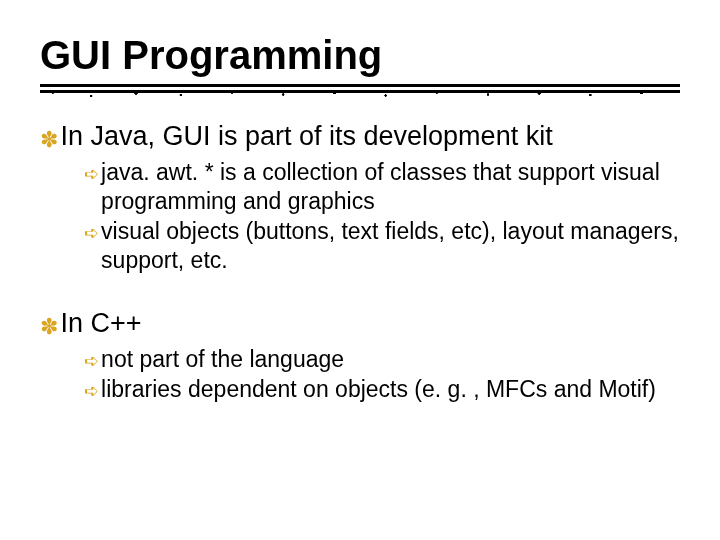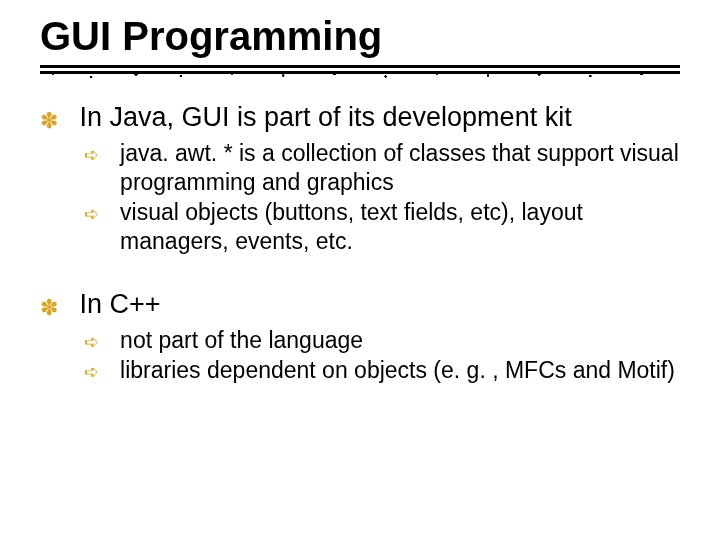--- a/index.html
+++ b/index.html
@@ -7,21 +7,21 @@
     padding: 0;
     width: 720px;
     height: 540px;
     background: #ffffff;
     font-family: Verdana, Geneva, sans-serif;
     color: #000;
     overflow: hidden;
     position: relative;
   }
   .slide {
-    padding: 14px 40px 20px 40px;
+    padding: 33px 40px 20px 40px;
     box-sizing: border-box;
     width: 100%;
     height: 100%;
   }
   .title {
     font-family: Arial, Helvetica, sans-serif;
     font-weight: 900;
     font-size: 40px;
     margin: 0 0 6px 0;
     letter-spacing: 0px;
@@ -101,21 +101,20 @@
   .level1 .bullet {
     font-size: 22px;
     margin-top: 6px;
   }
   .level2 .bullet {
     font-size: 18px;
     margin-top: 5px;
   }
   .text {
     flex: 1 1 auto;
-    margin-left: 19px;
   }
   .spacer-lg {
     height: 18px;
   }
 </style>
 </head>
 <body>
 
 <div class="slide">
   <h1 class="title">GUI Programming</h1>
@@ -128,21 +127,21 @@
   <div class="level1">
     <span class="bullet">✽</span>
     <span class="text">In Java, GUI is part of its development kit</span>
   </div>
   <div class="level2">
     <span class="bullet">➪</span>
     <span class="text">java. awt. * is a collection of classes that support visual programming and graphics</span>
   </div>
   <div class="level2">
     <span class="bullet">➪</span>
-    <span class="text">visual objects (buttons, text fields, etc), layout managers, events, etc.</span>
+    <span class="text">visual objects (buttons, text fields, etc), layout managers, support, etc.</span>
   </div>
 
   <div class="spacer-lg"></div>
 
   <div class="level1">
     <span class="bullet">✽</span>
     <span class="text">In C++</span>
   </div>
   <div class="level2">
     <span class="bullet">➪</span>

